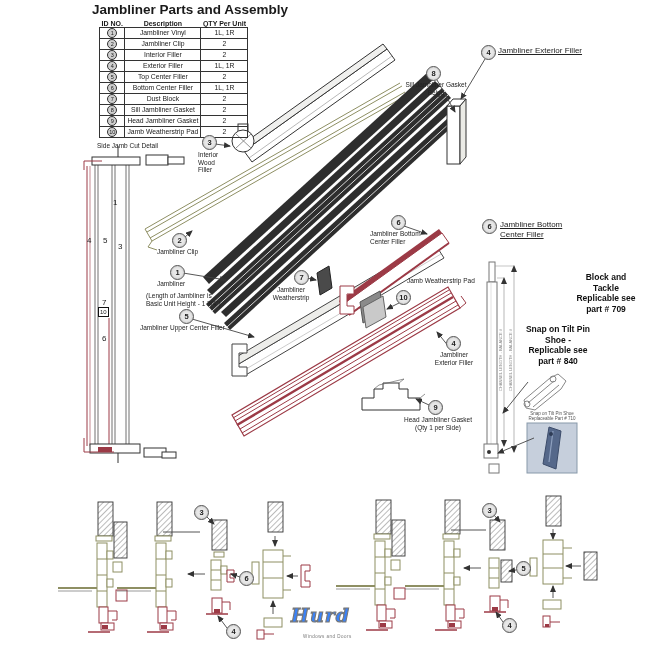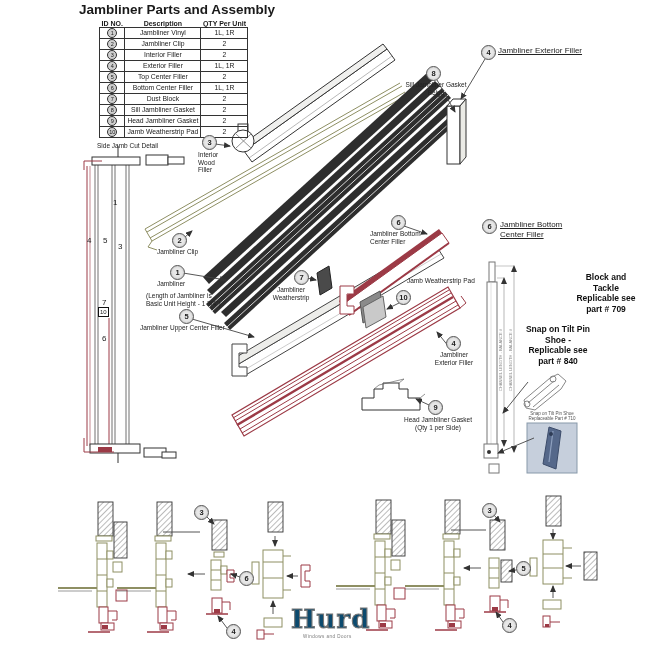--- a/index.html
+++ b/index.html
@@ -7,41 +7,41 @@
           font-family:"Liberation Sans",sans-serif;color:#1a1a1a;}
   svg{position:absolute;left:0;top:0;}
   .ln{stroke:#333;fill:none;}
   .ol{stroke:#8e8f63;fill:#fff;stroke-width:1;}
   .olL{stroke:#8e8f63;fill:none;stroke-width:1;}
   .mr{stroke:#9c3a46;fill:#fff;stroke-width:1;}
   .mrL{stroke:#9c3a46;fill:none;stroke-width:1;}
   .wd{fill:url(#hatch);stroke:#333;stroke-width:0.9;}
   .ldr{stroke:#444;stroke-width:0.9;fill:none;marker-end:url(#arr);}
   .dimtext{font-size:4px;fill:#888;font-family:"Liberation Sans",sans-serif;}
-  .title{position:absolute;left:79px;top:2px;font-size:13.5px;font-weight:bold;white-space:nowrap;}
+  .title{position:absolute;left:92px;top:2px;font-size:13.5px;font-weight:bold;white-space:nowrap;}
   .tbl{position:absolute;left:99px;top:20px;border-collapse:collapse;}
   .tbl th{font-size:7px;font-weight:bold;padding:0 2px;border:none;white-space:nowrap;}
   .tbl td{border:1px solid #333;padding:0 2px;height:8.8px;line-height:8.8px;font-size:6.8px;
           text-align:center;white-space:nowrap;}
   .idcirc{display:inline-block;width:8px;height:8px;border:1px solid #333;border-radius:50%;
           background:#cfcfcf;font-size:5.5px;line-height:8px;text-align:center;vertical-align:middle;}
   .lbl{position:absolute;font-size:6.5px;line-height:7.5px;white-space:pre-line;color:#222;}
   .ctr{text-align:center;}
   .nowrap{white-space:nowrap;}
   .co{position:absolute;width:13px;height:13px;border:1.2px solid #555;border-radius:50%;
       background:#e8e8e8;font-size:7.5px;font-weight:bold;display:flex;align-items:center;
       justify-content:center;color:#222;box-shadow:inset 0 0 2px #aaa;}
   .heading{position:absolute;font-size:8px;text-decoration:underline;white-space:pre-line;line-height:10px;color:#222;}
   .bold-note{position:absolute;font-weight:bold;font-size:8.5px;line-height:10.5px;text-align:center;
              white-space:pre-line;color:#111;}
   .num{position:absolute;font-size:8px;color:#222;}
   .boxed{border:1.5px solid #111;padding:0 1px;font-size:6px;background:#fff;line-height:8px;}
   .caption{position:absolute;font-size:4.5px;line-height:4.8px;color:#555;white-space:pre-line;text-align:center;}
-  .logo{position:absolute;left:291px;top:604px;font-family:"DejaVu Serif",serif;
-        font-weight:bold;font-size:26px;color:#0c4a6e;-webkit-text-stroke:1.1px #777;letter-spacing:1px;}
+  .logo{position:absolute;left:291px;top:604px;font-family:"DejaVu Serif",serif;font-style:italic;
+        font-weight:bold;font-size:19px;color:#3b82f6;-webkit-text-stroke:1.1px #777;letter-spacing:1px;}
   .tagline{position:absolute;left:303px;top:634px;font-size:4.5px;color:#777;letter-spacing:0.5px;}
 </style>
 </head>
 <body>
 
 <div class="canvas">
 
 <svg width="645" height="645" viewBox="0 0 645 645">
   <defs>
     <pattern id="hatch" patternUnits="userSpaceOnUse" width="4" height="4" patternTransform="rotate(45)">

